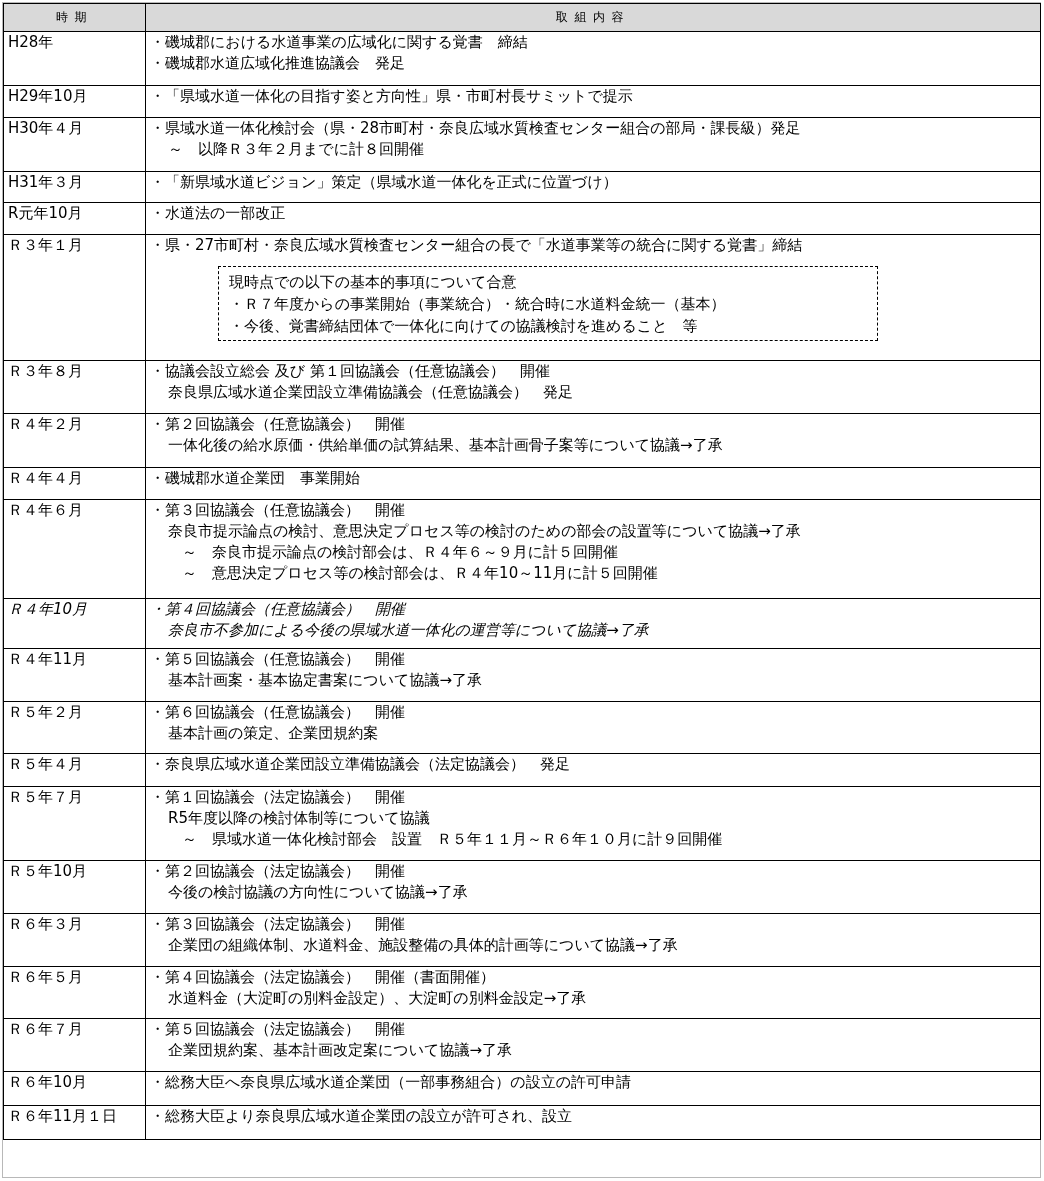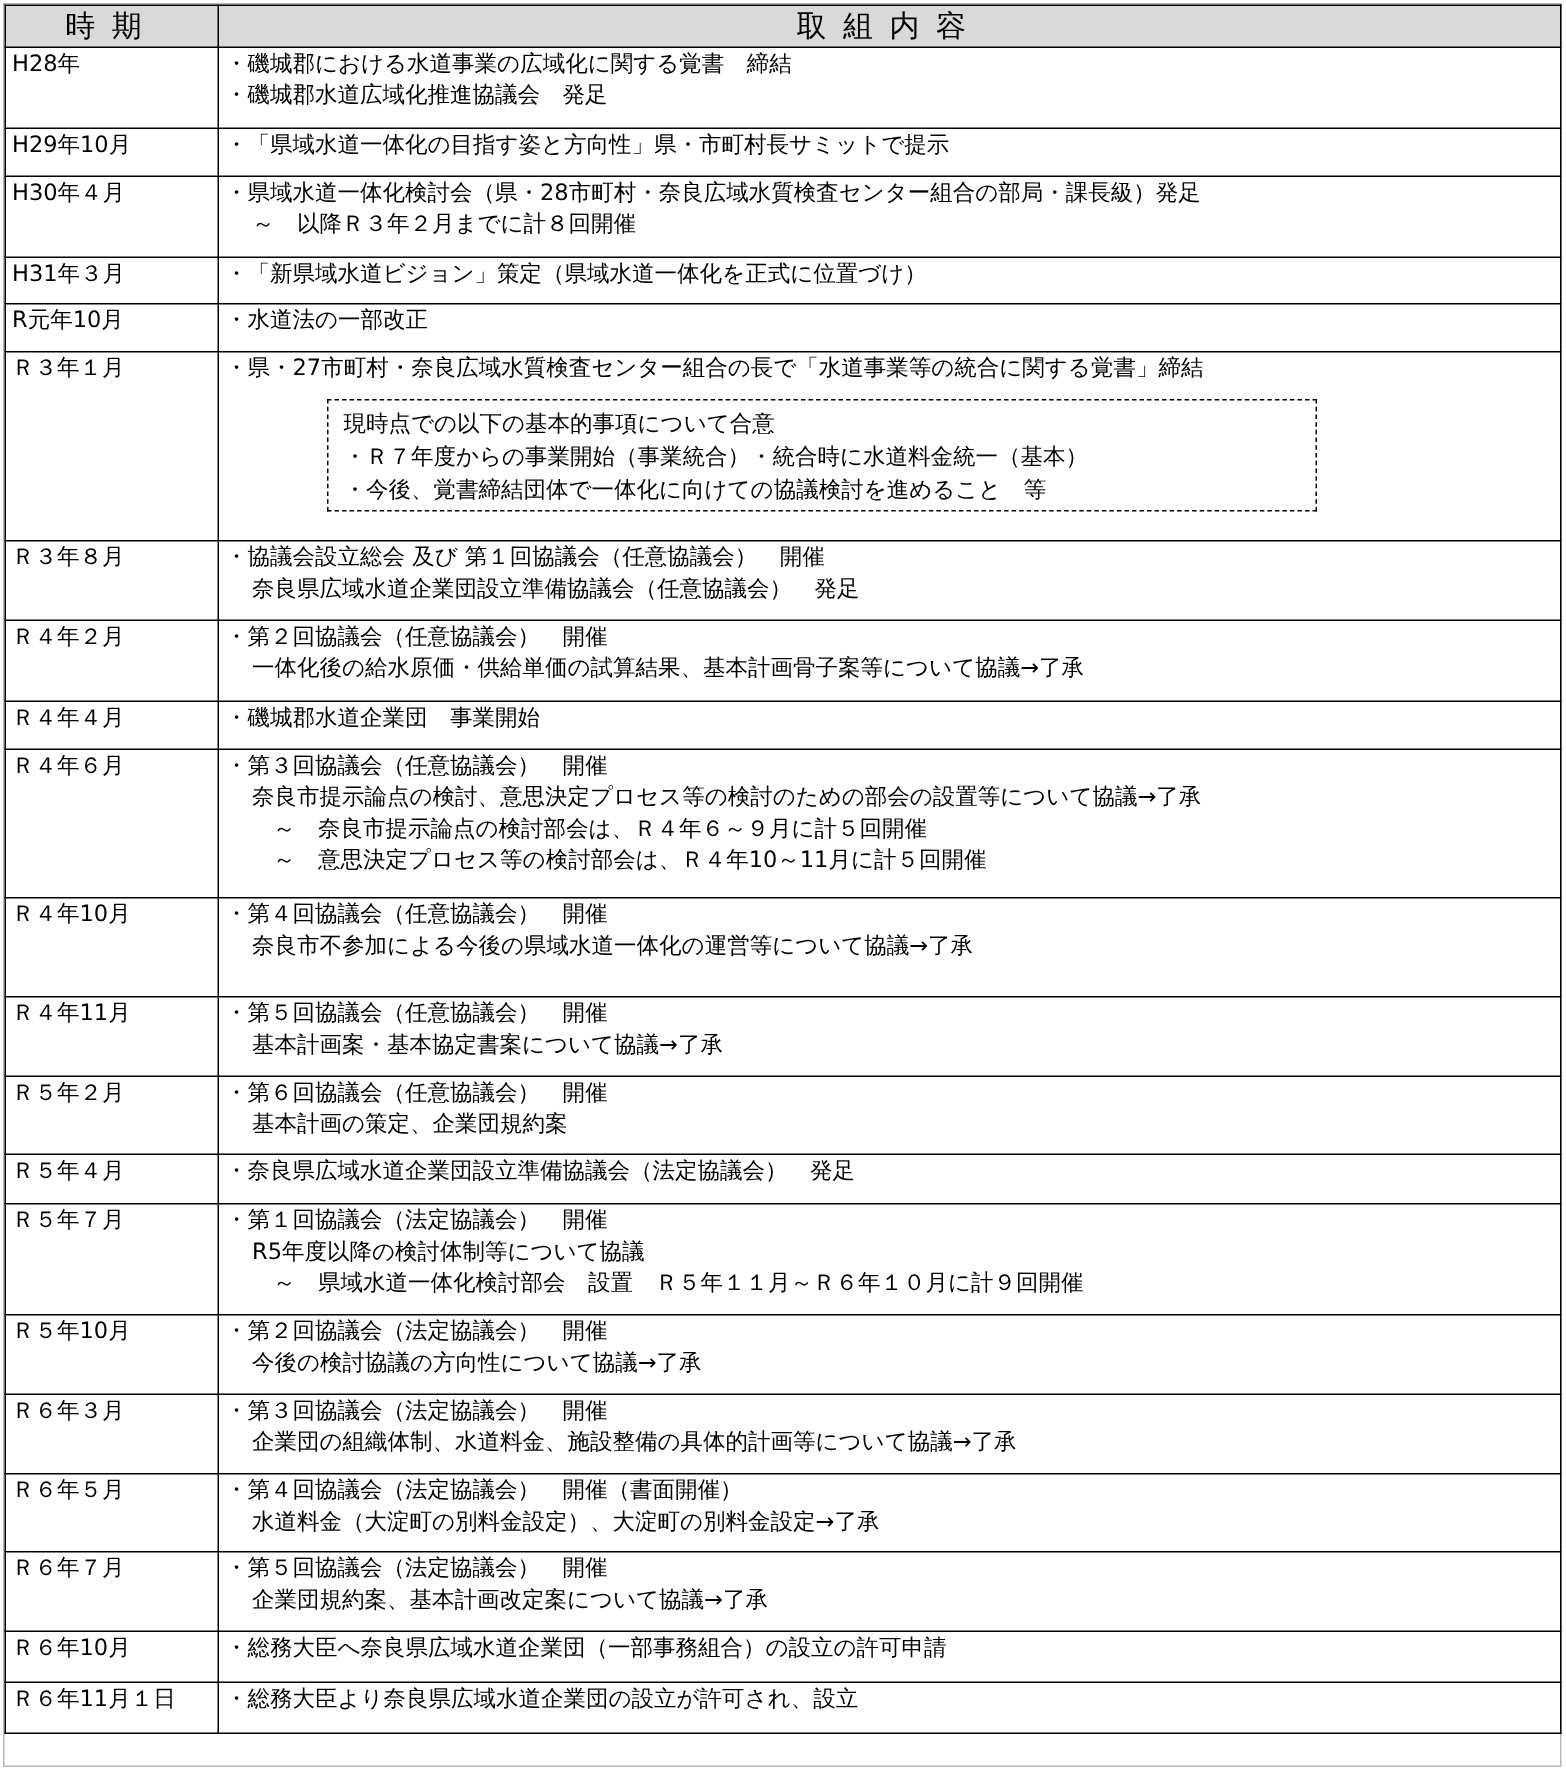--- a/index.html
+++ b/index.html
@@ -15,21 +15,21 @@
   table.timeline {
     position: absolute; left: 3px; top: 3px;
     width: 1038px; border-collapse: collapse; table-layout: fixed;
   }
   table.timeline td, table.timeline th {
     border: 1px solid #000; vertical-align: top; padding: 0 0 0 4px;
     font-weight: normal; line-height: 21px; white-space: nowrap; overflow: hidden;
   }
   table.timeline th {
     background: #d9d9d9; text-align: center; height: 27px; line-height: 26px; padding: 0;
-    letter-spacing: 0.55em; font-size: 20px;
+    letter-spacing: 0.55em; font-size: 12px;
   }
   col.c1 { width: 142px; }
   td.period { padding-left: 4px; padding-top: 1px; }
   td.content { padding-left: 4px; padding-top: 1px; }
   .red { color: #000000; }
   .line { display: block; height: 21px; }
   .ind1 { padding-left: 18px; }
   .ind2 { padding-left: 32px; }
   .box {
     margin: 10px 0 6px 68px; width: 660px; border: 1px dashed #000;
@@ -119,21 +119,21 @@
       </tr>
       <tr style="height: 99px;">
         <td class="period">Ｒ４年６月</td>
         <td class="content">
           <div class="line"><span>・第３回協議会（任意協議会）　開催</span></div>
           <div class="line ind1"><span>奈良市提示論点の検討、意思決定プロセス等の検討のための部会の設置等について協議→了承</span></div>
           <div class="line ind2"><span>～　</span><span class="red">奈良市提示論点の検討部会</span><span>は、Ｒ４年６～９月に</span><span class="red">計５回開催</span></div>
           <div class="line ind2"><span>～　</span><span class="red">意思決定プロセス等の検討部会</span><span>は、Ｒ４年10～11月に</span><span class="red">計５回開催</span></div>
         </td>
       </tr>
-      <tr style="height: 66px;">
+      <tr style="height: 50px; font-style: italic;">
         <td class="period">Ｒ４年10月</td>
         <td class="content">
           <div class="line"><span>・第４回協議会（任意協議会）　開催</span></div>
           <div class="line ind1"><span>奈良市不参加による今後の県域水道一体化の運営等について協議→了承</span></div>
         </td>
       </tr>
       <tr style="height: 53px;">
         <td class="period">Ｒ４年11月</td>
         <td class="content">
           <div class="line"><span>・第５回協議会（任意協議会）　開催</span></div>

